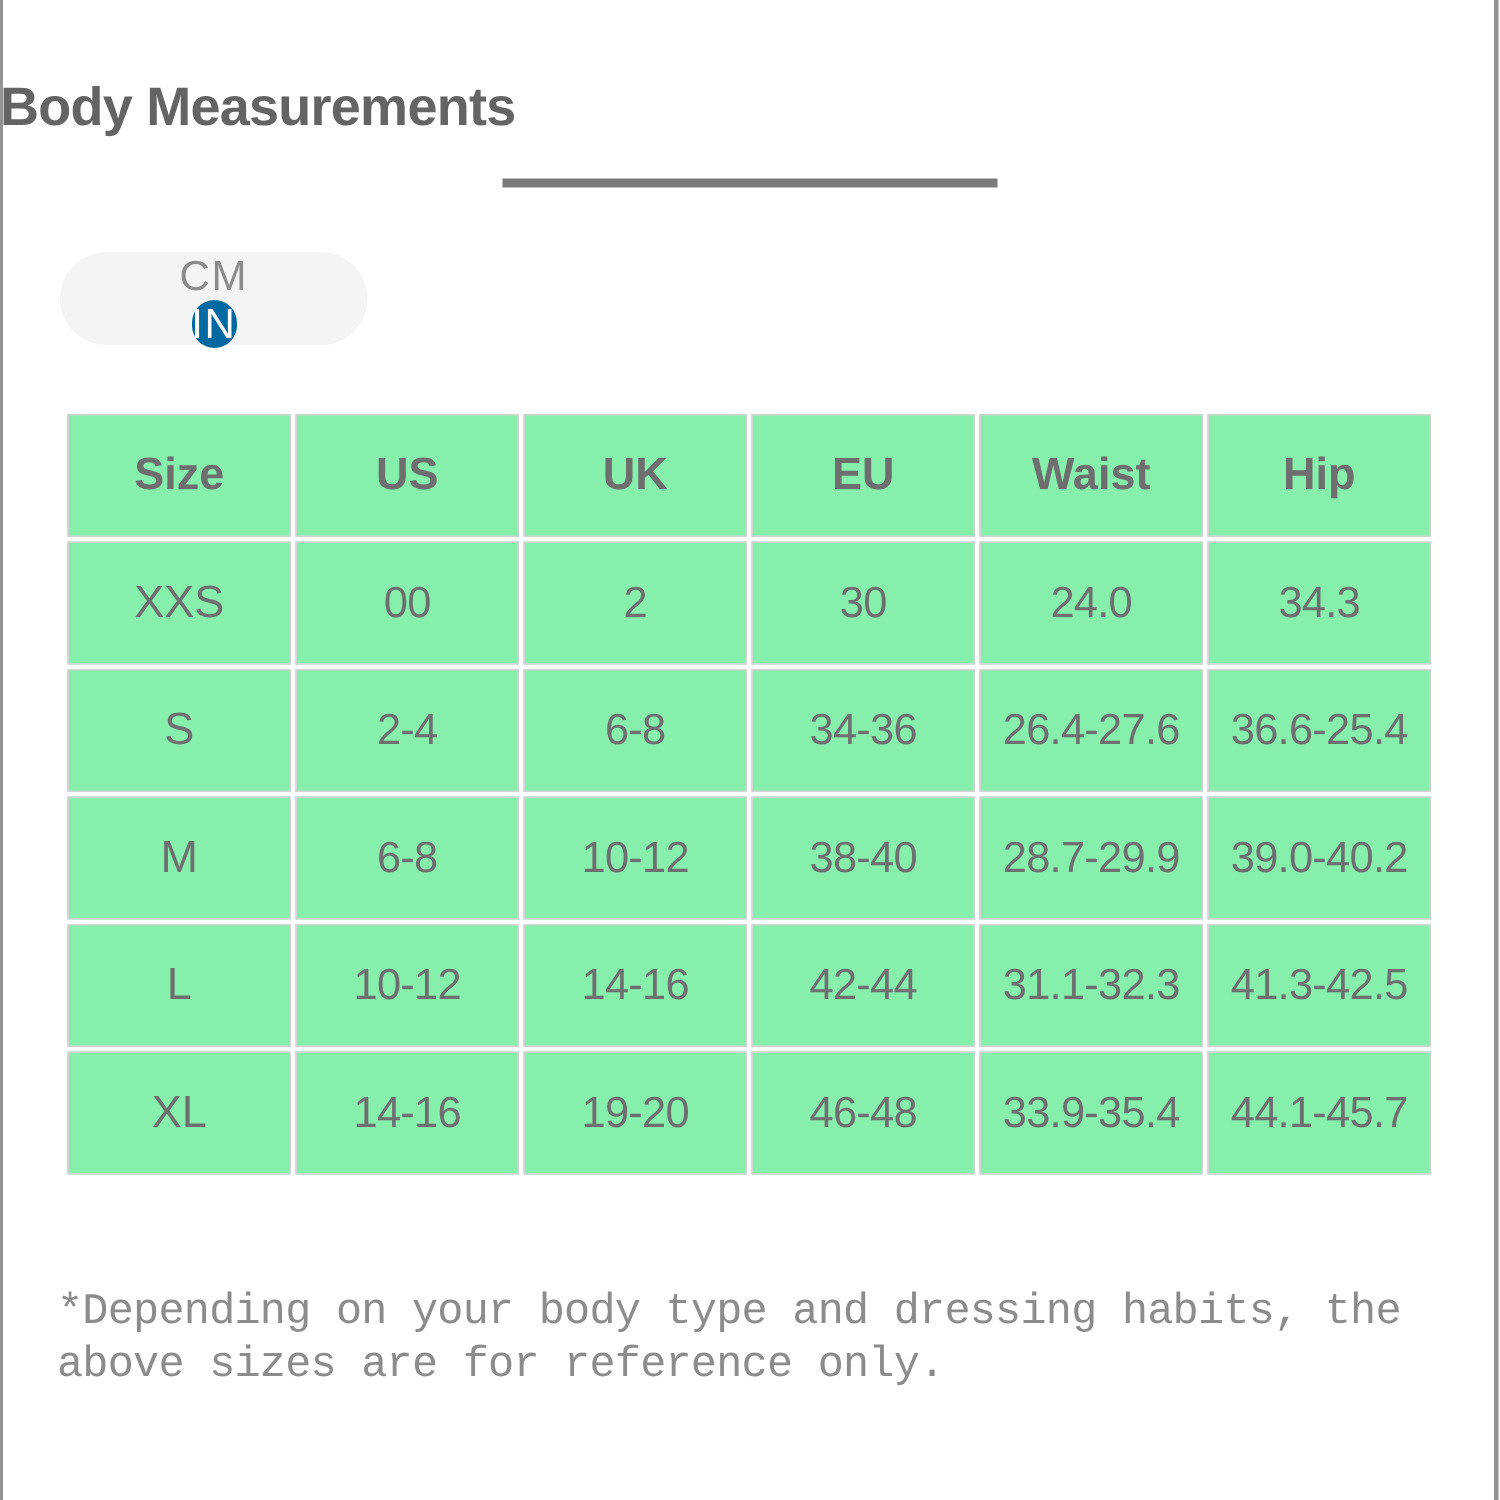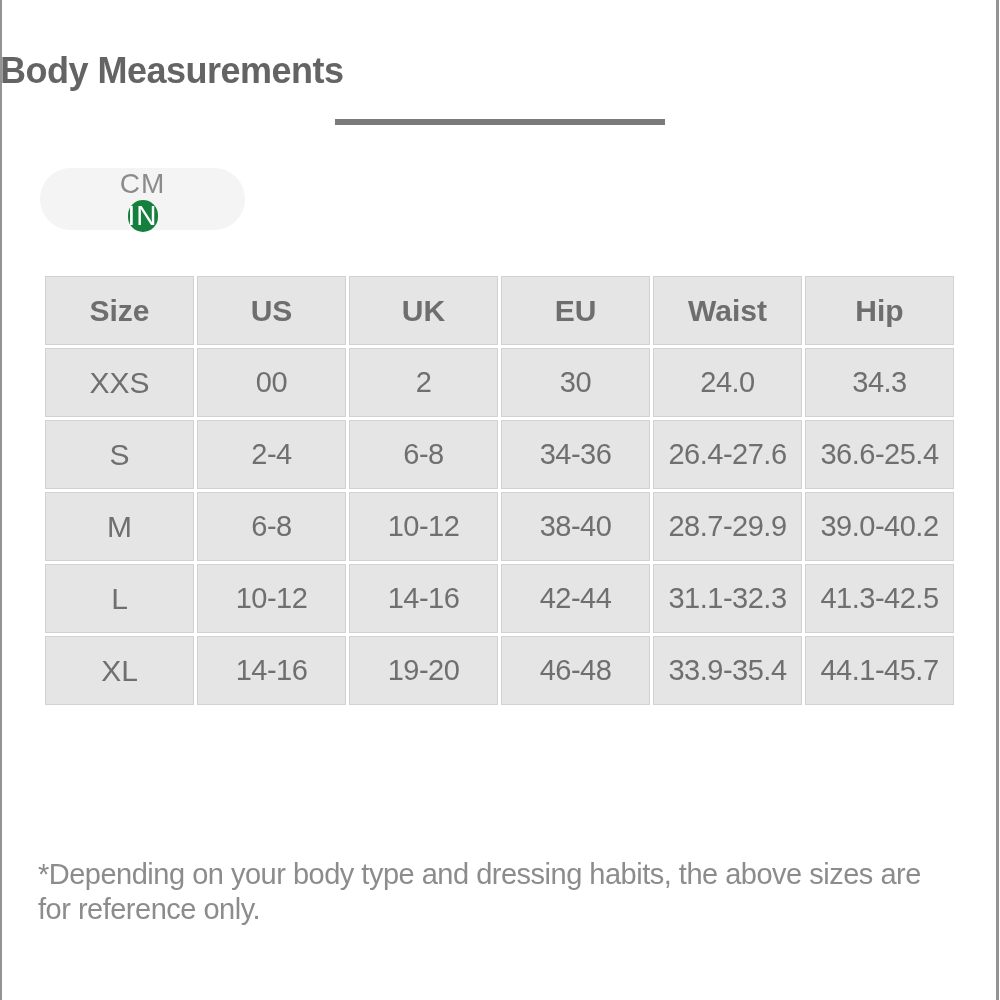--- a/index.html
+++ b/index.html
@@ -47,39 +47,39 @@
     background: transparent;
     border-radius: 31px;
     font-family: "Liberation Sans", sans-serif;
     font-size: 28px;
     color: #8b8b8b;
     cursor: pointer;
     display: flex; align-items: center; justify-content: center;
     letter-spacing: 1px;
   }
   .unit-btn.selected {
-    background: #15803d;
+    background: #0369a1;
     color: #ffffff;
   }
 
   
   .size-table {
     position: absolute;
     left: 42px; top: 273px;
     width: 915px;
     border-collapse: separate;
     border-spacing: 3px;
     table-layout: fixed;
   }
   .size-table th, .size-table td {
     border: 1px solid #d2d2d2;
-    background: #e5e5e5;
+    background: #86efac;
     text-align: center;
     vertical-align: middle;
-    height: 69px;
+    height: 82px;
     font-size: 29px;
     color: #6f6f6f;
     letter-spacing: -0.5px;
     overflow: hidden;
     white-space: nowrap;
   }
   .size-table th {
     font-size: 30px;
     font-weight: bold;
     color: #6e6e6e;
@@ -94,20 +94,21 @@
   
   .footnote {
     position: absolute;
     left: 38px; top: 857px;
     width: 920px;
     font-size: 29px;
     font-weight: 300;
     color: #8c8c8c;
     letter-spacing: -0.5px;
     line-height: 1.21;
+    font-family: Liberation Mono, monospace;
   }
 </style>
 </head>
 <body>
 
 <div class="edge-line left"></div>
 <div class="edge-line right"></div>
 
 <div class="title-wrap">
   <div class="page-title">Body Measurements</div>

